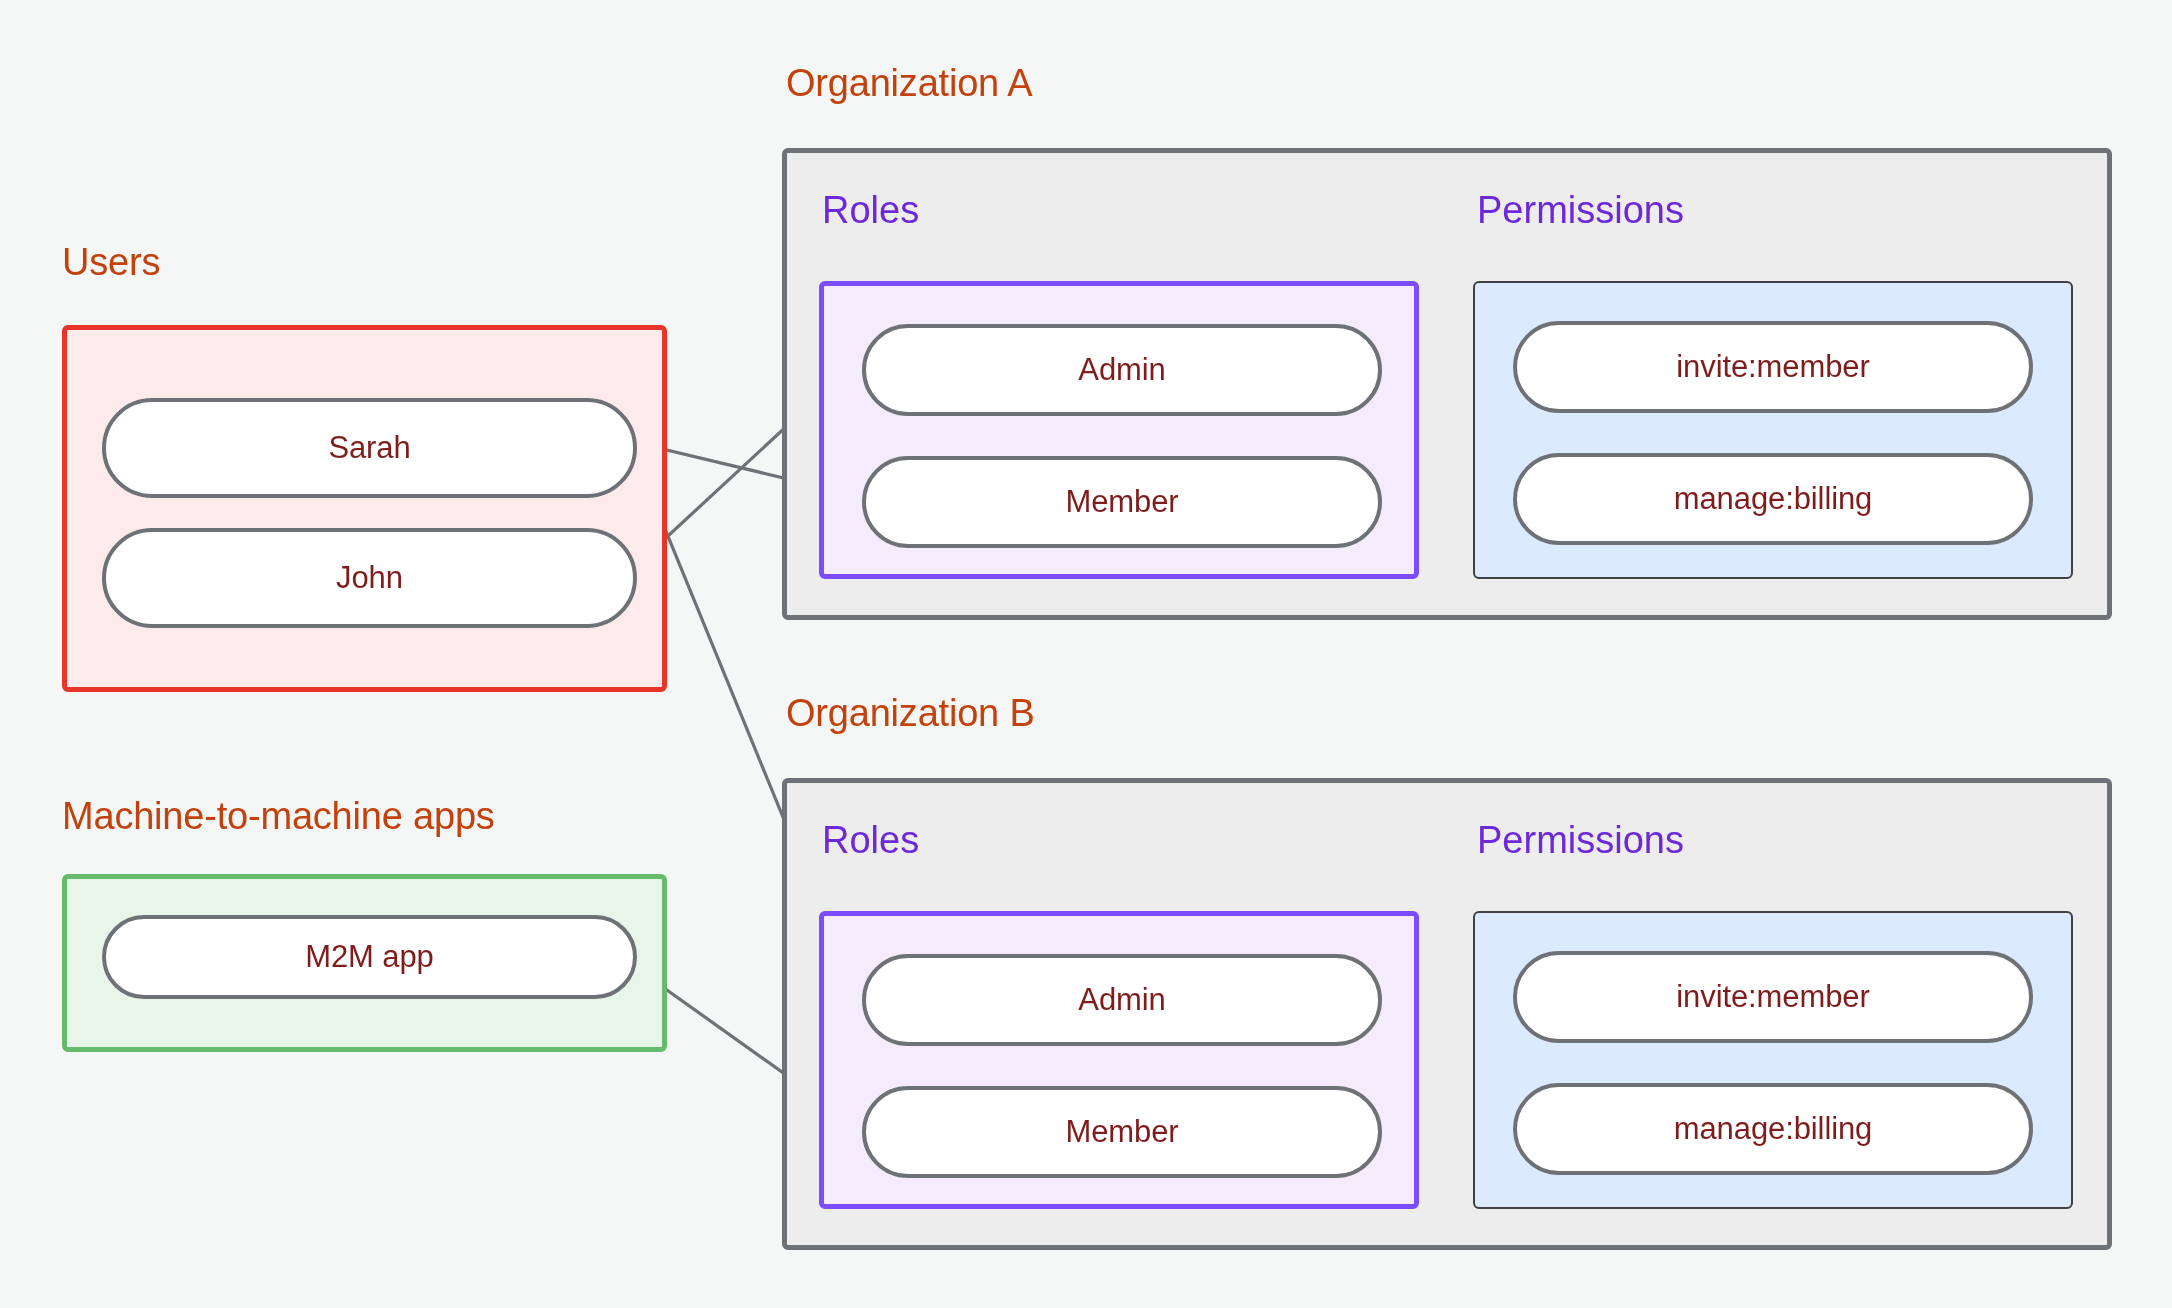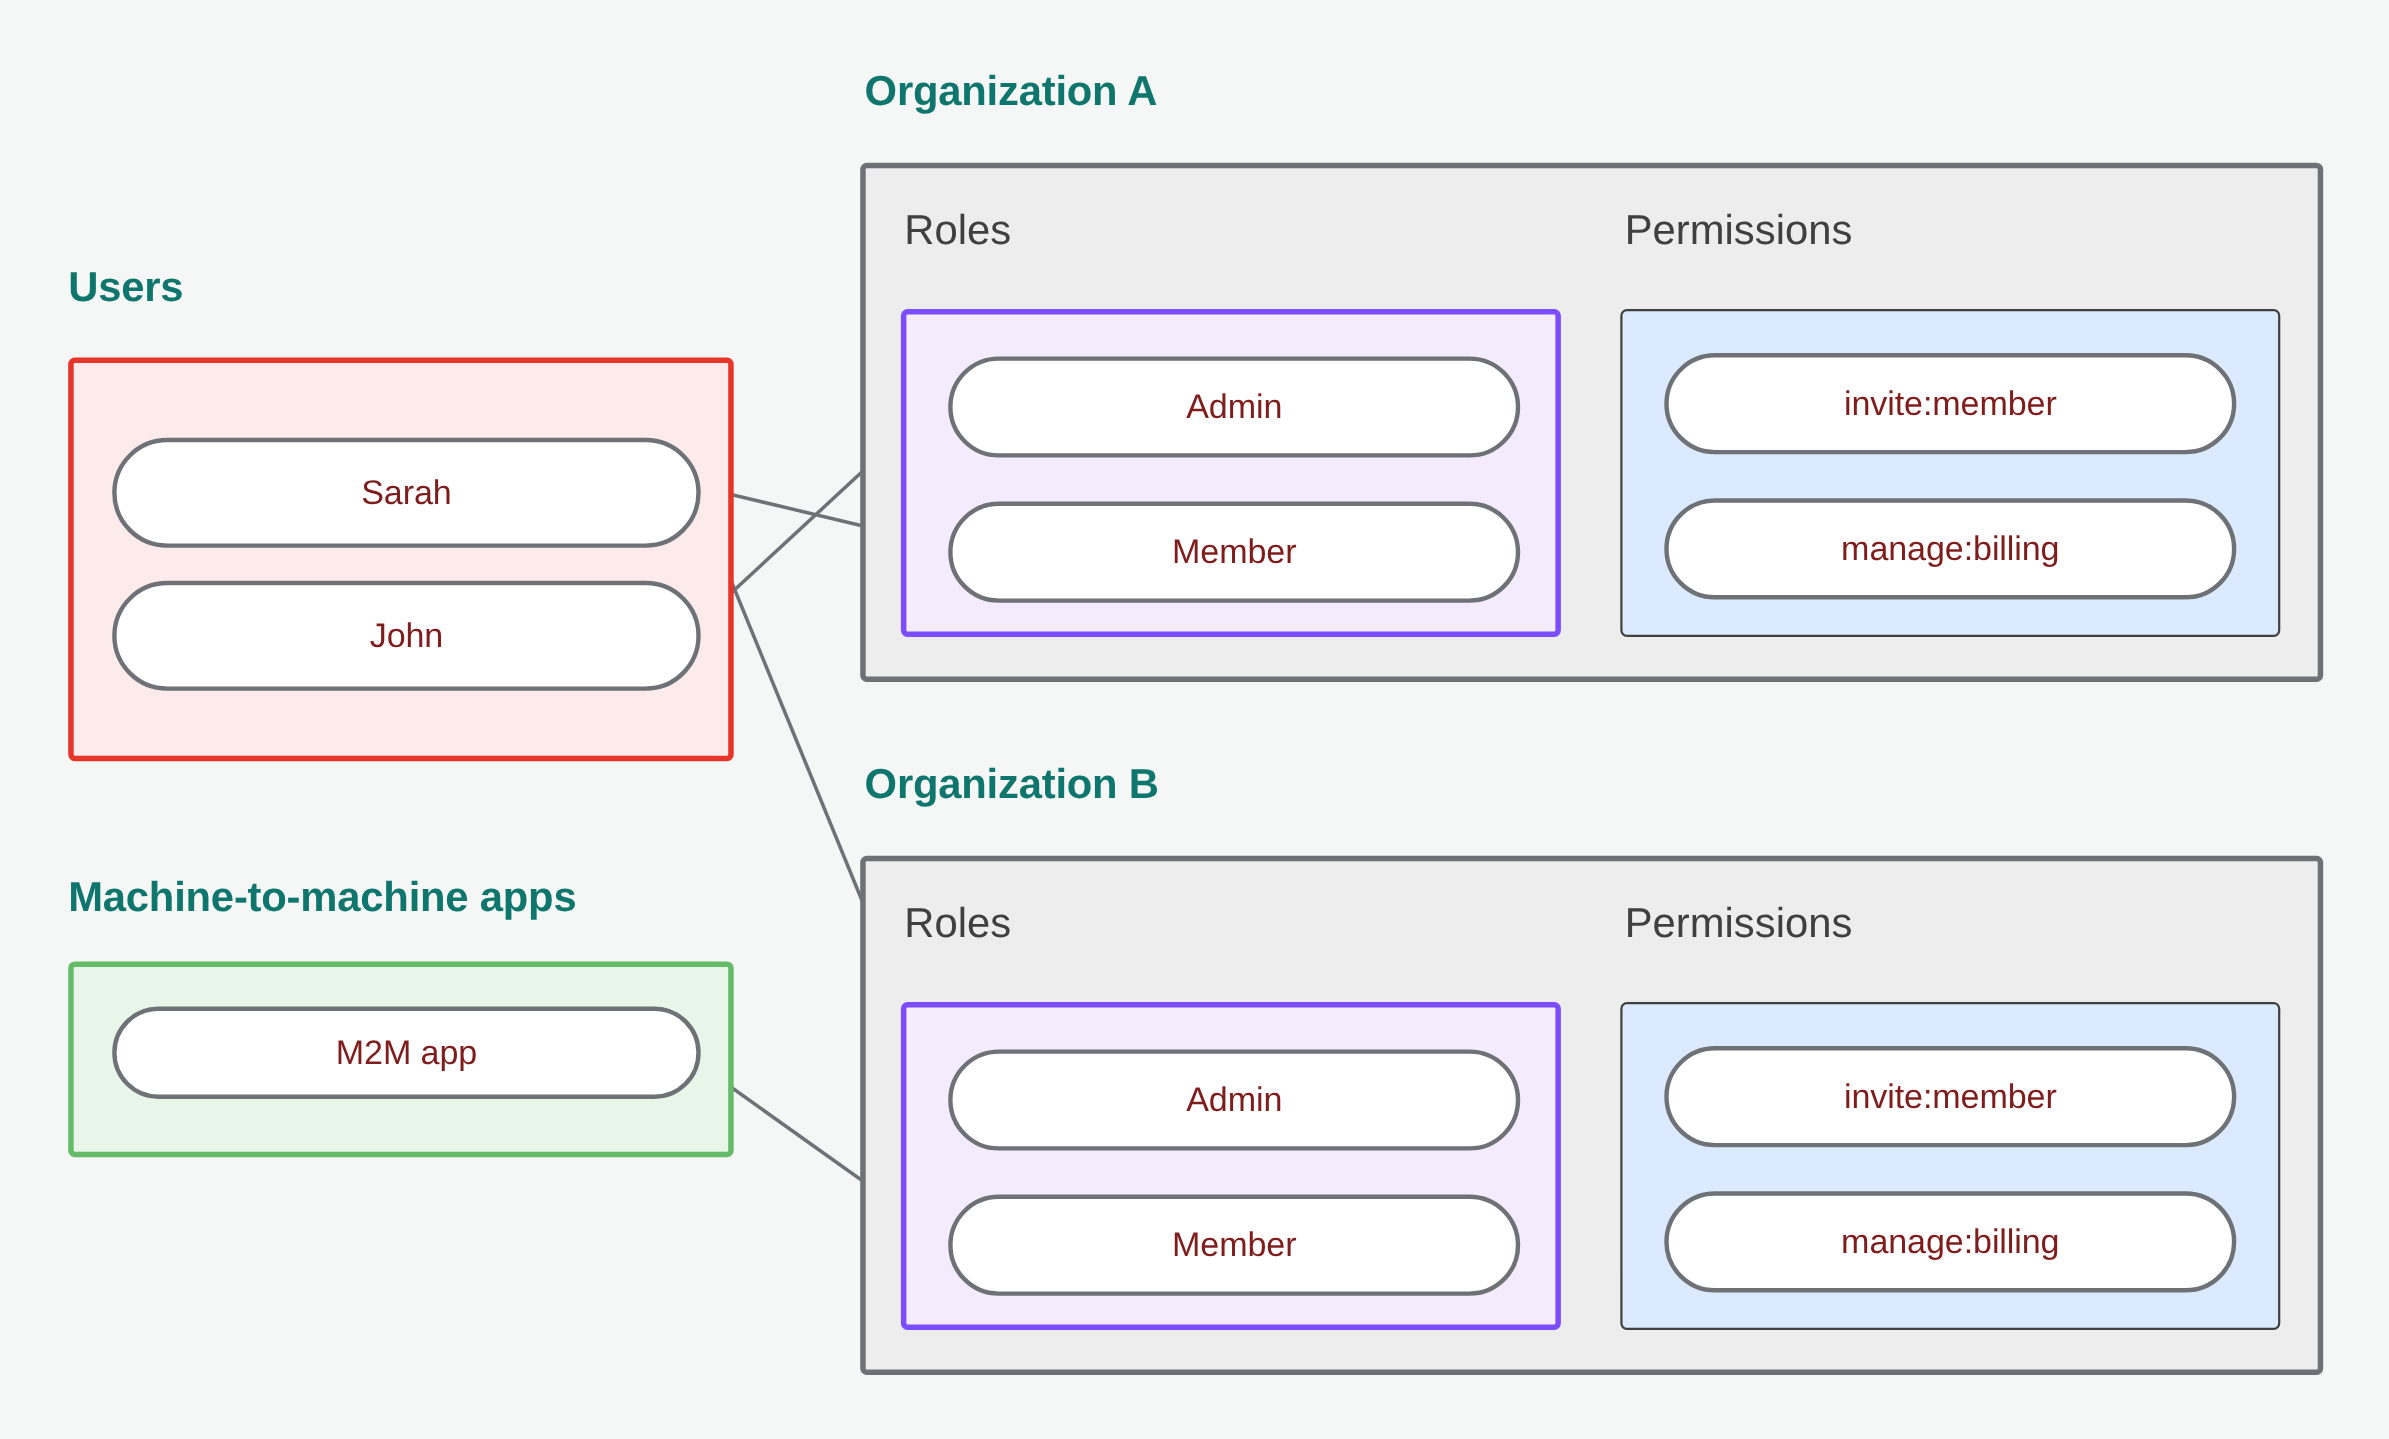--- a/index.html
+++ b/index.html
@@ -13,22 +13,22 @@
     height: 1308px;
     background: #f4f7f6;
     font-family: "Liberation Sans", sans-serif;
     overflow: hidden;
   }
 
   
   .caption {
     position: absolute;
     font-size: 38px;
-    font-weight: 700;
-    color: #0f766e;
+    font-weight: 400;
+    color: #c2410c;
     white-space: nowrap;
     letter-spacing: -0.2px;
   }
 
   
   .group {
     position: absolute;
     box-sizing: border-box;
     border-radius: 6px;
   }
@@ -65,21 +65,21 @@
     justify-content: center;
     font-size: 31px;
     color: #7f1d1d;
     letter-spacing: -0.1px;
   }
 
   
   .sublabel {
     position: absolute;
     font-size: 38px;
-    color: #404040;
+    color: #6d28d9;
     white-space: nowrap;
   }
 
   
   #edges {
     position: absolute;
     left: 0;
     top: 0;
     width: 2172px;
     height: 1308px;

